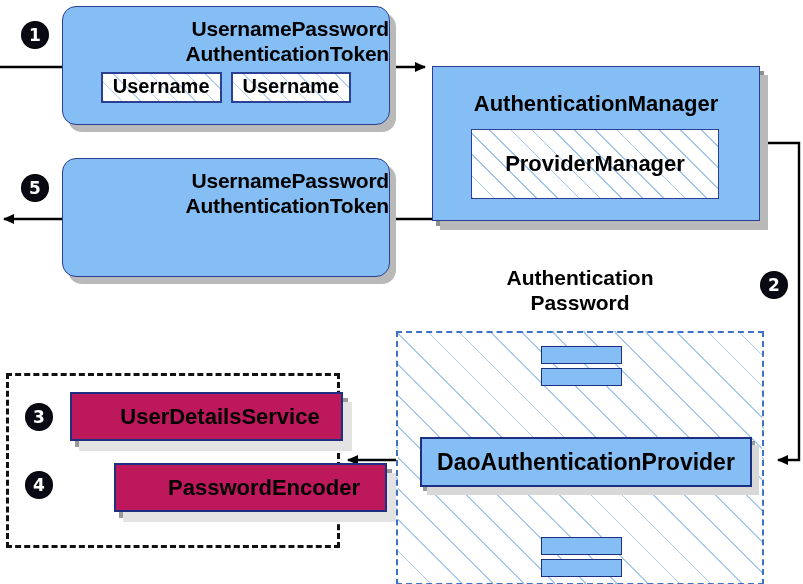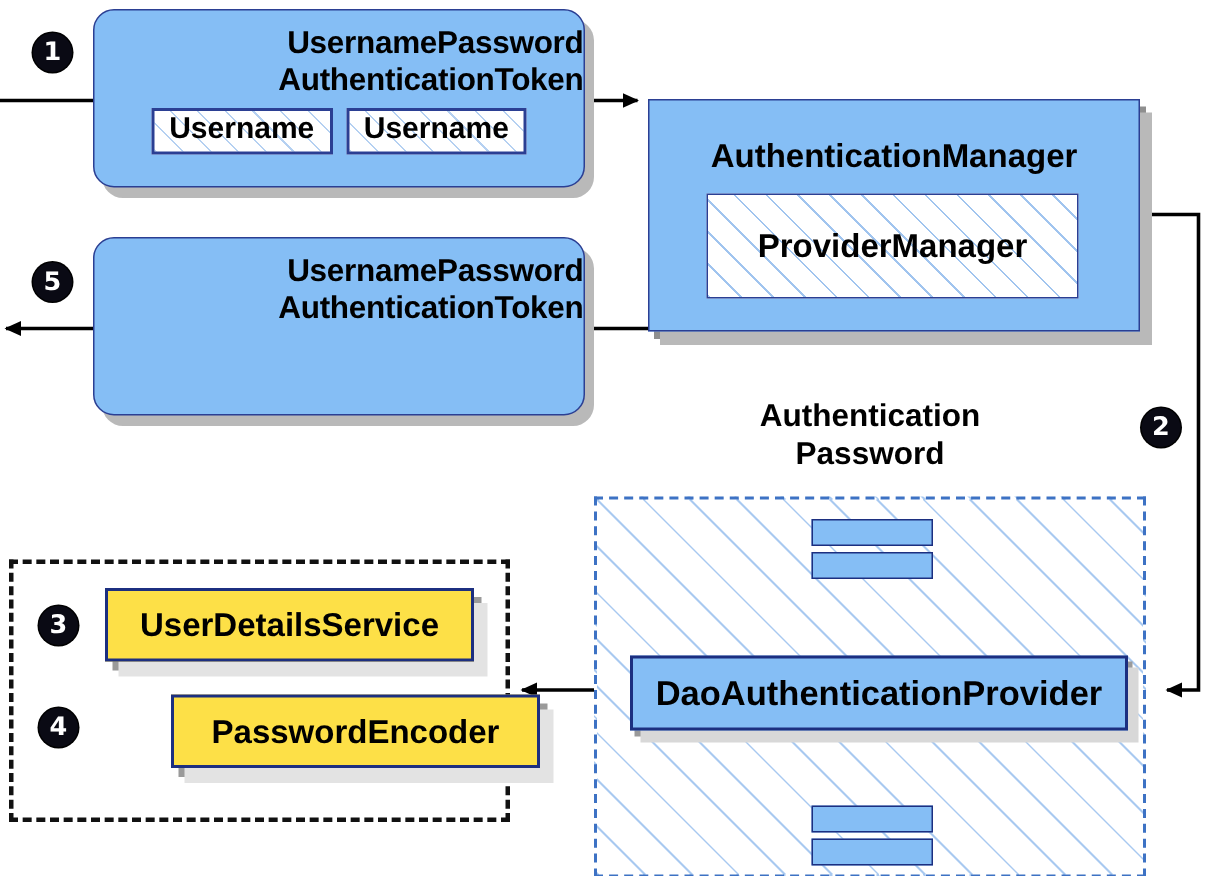--- a/index.html
+++ b/index.html
@@ -82,24 +82,25 @@
   
   .dao-card{
     position:absolute;background:#85bef5;border:2px solid #1c2f80;
     display:flex;align-items:center;justify-content:center;
     color:#000;font-weight:bold;font-size:23px;
     box-shadow:7px 8px 0 0 #d8d8d8, 3px 4px 0 0 #9a9a9a;
   }
 
   
   .comp-card{
-    position:absolute;background:#fde047;border:2px solid #1c2f80;
+    position:absolute;background:#be185d;border:2px solid #1c2f80;
     display:flex;align-items:center;justify-content:center;
     color:#000;font-weight:bold;font-size:22px;
     box-shadow:9px 10px 0 0 #e3e3e3, 5px 6px 0 0 #9a9a9a;
+    padding-left:27px;
   }
 
   svg.wires{position:absolute;left:0;top:0;width:803px;height:584px;
             pointer-events:none;}
 </style>
 </head>
 <body>
 
 <div id="stage">
 

